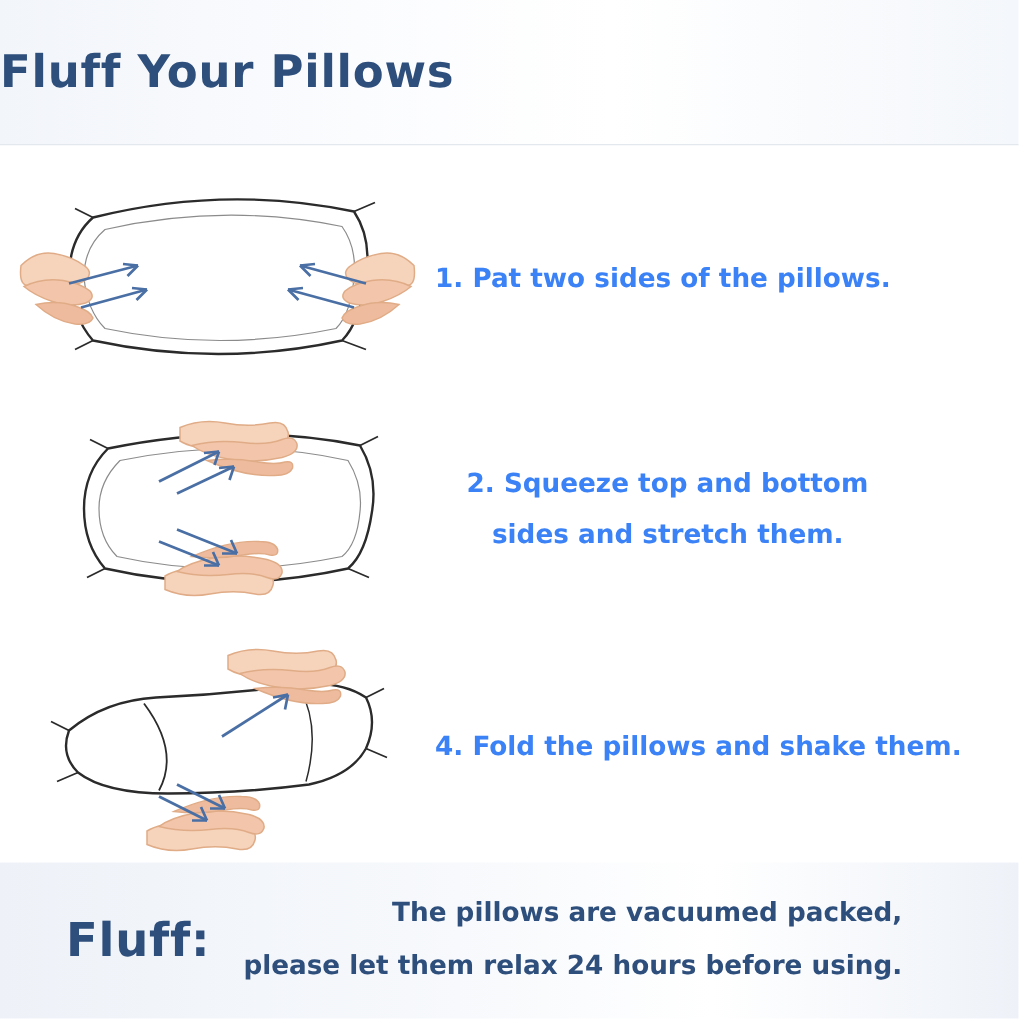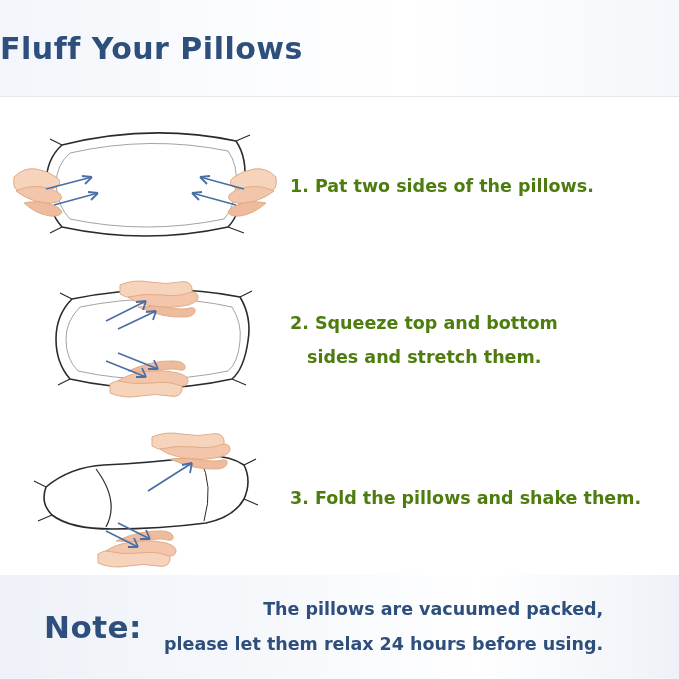--- a/index.html
+++ b/index.html
@@ -57,35 +57,35 @@
     background: #ffffff;
   }
   .step-row {
     position: absolute;
     left: 0;
     width: 679px;
     display: flex;
     align-items: center;
   }
   .step-row.r1 { top: 14px;  height: 150px; }
-  .step-row.r2 { top: 168px; height: 150px; }
+  .step-row.r2 { top: 168px; height: 150px; gap: 21px; }
   .step-row.r3 { top: 326px; height: 150px; }
 
   .step-art {
     width: 290px;
     height: 150px;
     position: relative;
     flex: 0 0 290px;
   }
   .step-text {
     flex: 1 1 auto;
     padding-right: 18px;
     font-size: 17.5px;
     font-weight: bold;
-    color: #4d7c0f;
+    color: #3b82f6;
     line-height: 1.95;
   }
   .step-text .line2 {
     display: block;
     padding-left: 17px;
   }
   
   .note-band {
     position: absolute;
     left: 0;
@@ -227,26 +227,26 @@
           <g stroke="#4a6fa5" stroke-width="1.8" fill="none">
             <path d="M148 68 L192 40"></path>
             <path d="M192 40 l-10 2 m10 -2 l-2 10"></path>
             <path d="M106 108 L138 124"></path>
             <path d="M138 124 l-10 0 m10 0 l-4 -9"></path>
             <path d="M118 100 L150 116"></path>
             <path d="M150 116 l-10 0 m10 0 l-4 -9"></path>
           </g>
         </svg>
       </div>
-      <div class="step-text">3. Fold the pillows and shake them.</div>
+      <div class="step-text">4. Fold the pillows and shake them.</div>
     </div>
 
   </div>
 
   <div class="note-band">
-    <div class="note-label">Note:</div>
+    <div class="note-label">Fluff:</div>
     <div class="note-lines">
       <div>The pillows are vacuumed packed,</div>
       <div>please let them relax 24 hours before using.</div>
     </div>
   </div>
 
 </div>
 
 </body></html>

